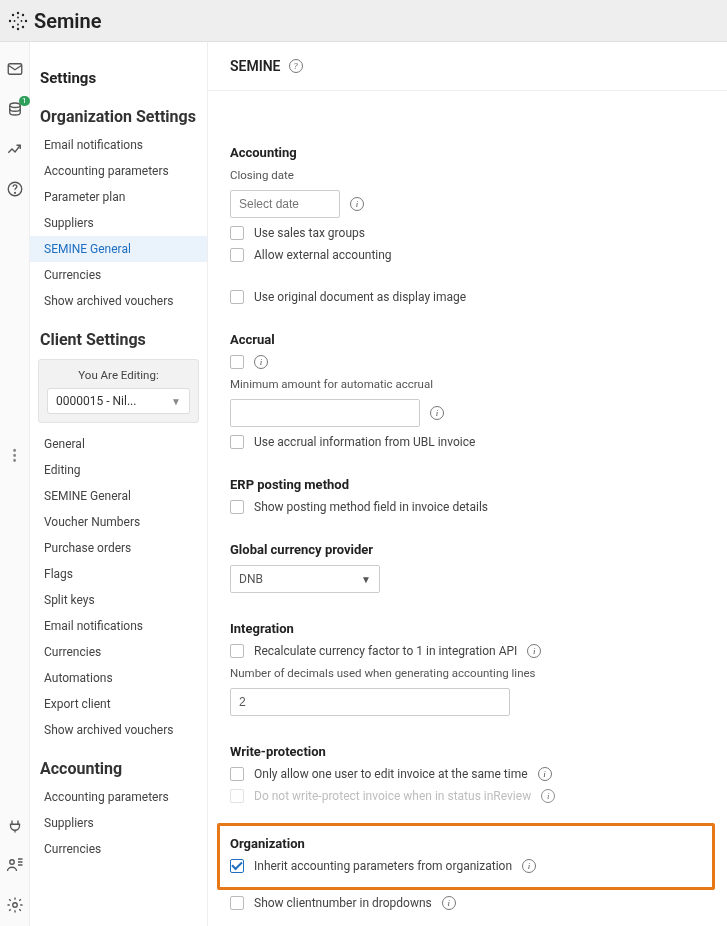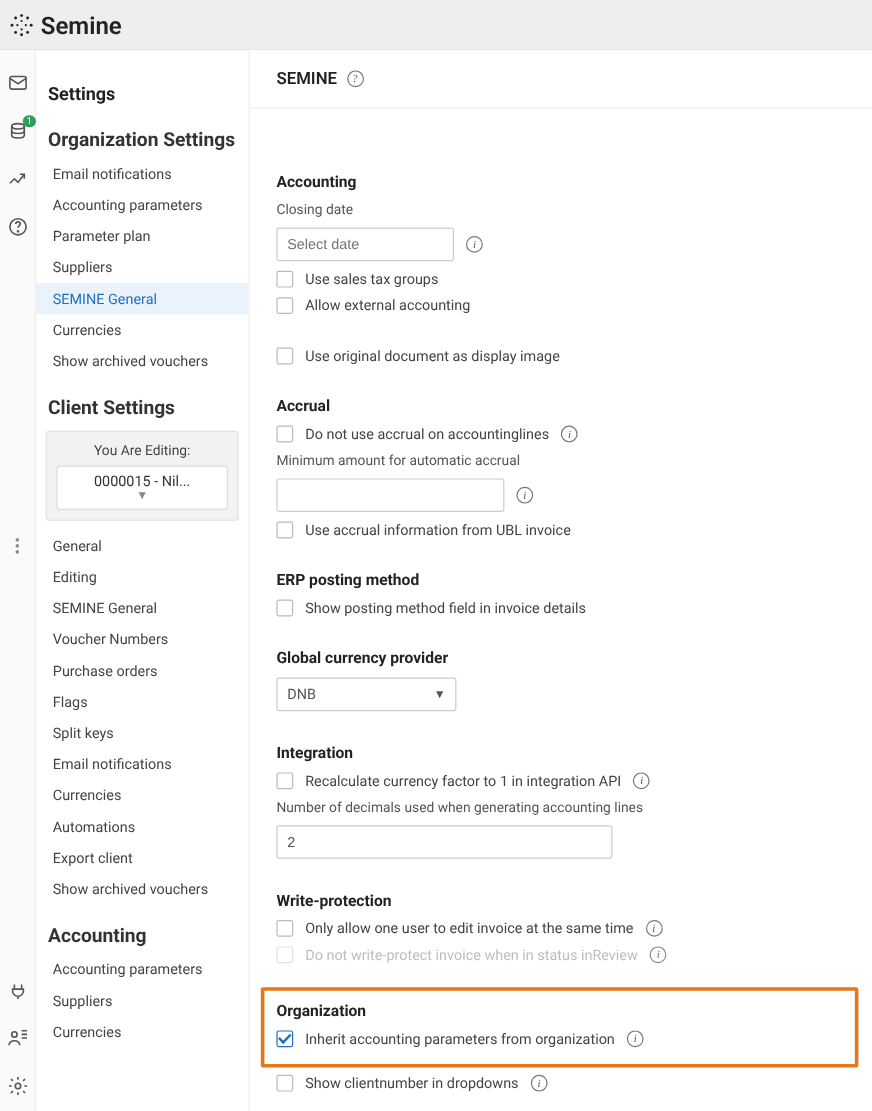--- a/index.html
+++ b/index.html
@@ -113,21 +113,20 @@
   .editing-box .select {
     background: #fff;
     border: 1px solid #ddd;
     border-radius: 3px;
     padding: 5px 8px;
     font-size: 12px;
     display: flex;
     justify-content: space-between;
     align-items: center;
     cursor: pointer;
-    flex-direction: column;
   }
   .editing-box .caret { color: #888; font-size: 10px; }
 
   
   .main {
     flex: 1;
     background: #fff;
     overflow-y: auto;
     padding-bottom: 30px;
   }
@@ -197,21 +196,21 @@
   .chk-label.disabled { color: #bdbdbd; }
   .text-input, .select-input {
     height: 28px;
     border: 1px solid #ccc;
     border-radius: 2px;
     padding: 0 8px;
     font-size: 12px;
     color: #555;
     background: #fff;
   }
-  .text-input { width: 148px; }
+  .text-input { width: 110px; }
   .text-input.wide { width: 190px; }
   .text-input.full { width: 280px; }
   .select-input {
     width: 150px;
     display: flex;
     align-items: center;
     justify-content: space-between;
     cursor: pointer;
   }
   .select-input .caret { color: #555; font-size: 10px; }
@@ -380,21 +379,20 @@
         <div class="row">
           <span class="chk"></span>
           <span class="chk-label">Use original document as display image</span>
         </div>
       </div>
 
       <div class="group">
         <div class="group-title">Accrual</div>
         <div class="row">
           <span class="chk"></span>
-          <span class="chk-label">Do not use accrual on accountinglines</span>
           <span class="info-icon">i</span>
         </div>
         <div class="field-label">Minimum amount for automatic accrual</div>
         <div class="row">
           <input class="text-input wide" type="text" style="">
           <span class="info-icon">i</span>
         </div>
         <div class="row">
           <span class="chk"></span>
           <span class="chk-label">Use accrual information from UBL invoice</span>

